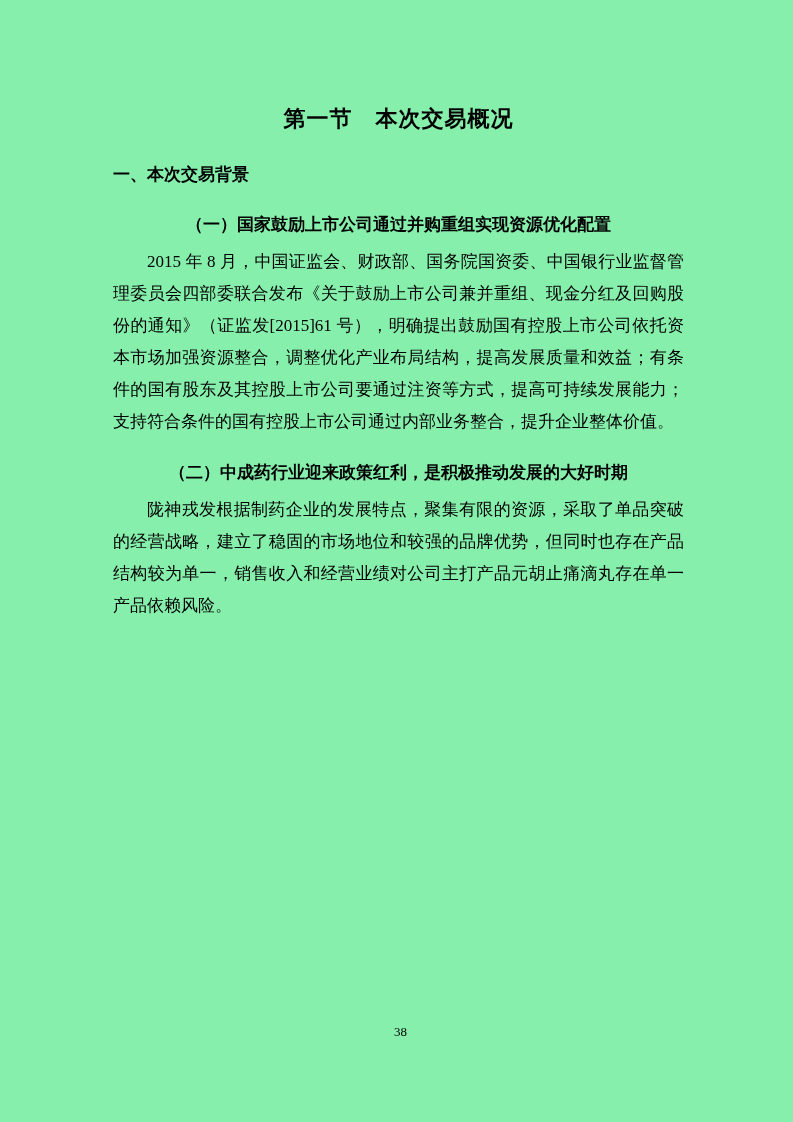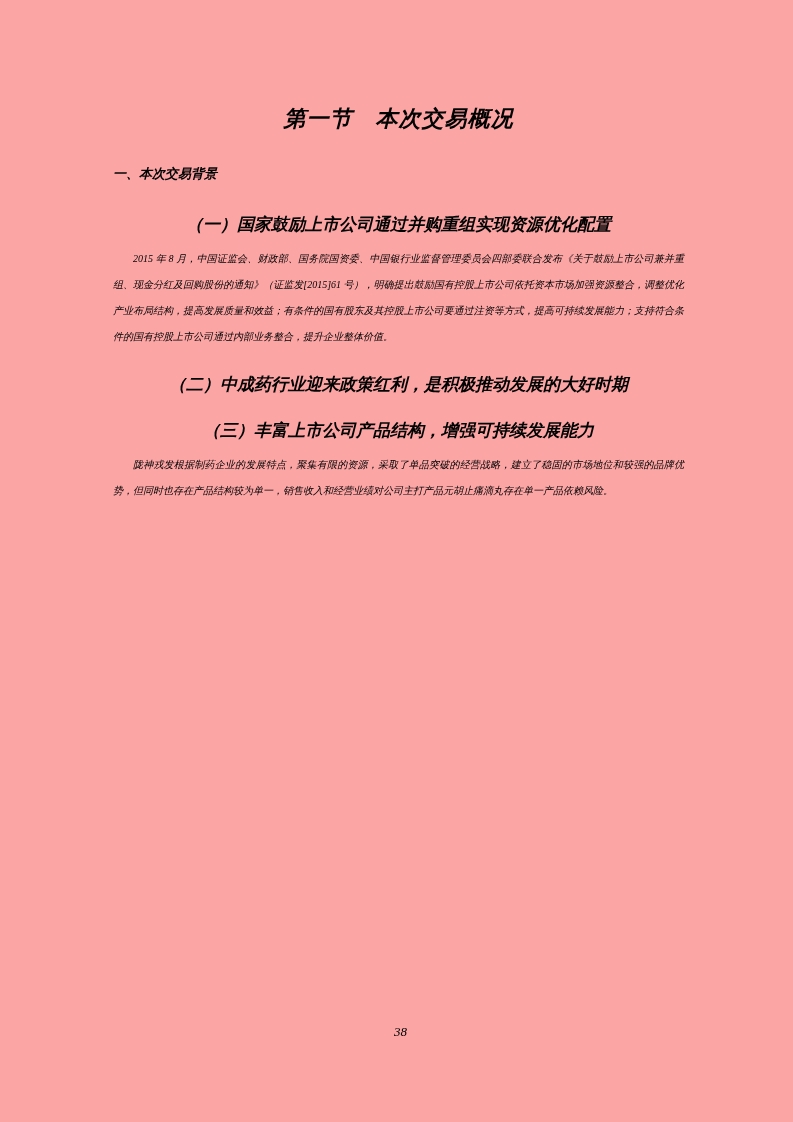--- a/index.html
+++ b/index.html
@@ -7,52 +7,51 @@
   body {
     width: 793px;
     margin: 0 auto;
     font-family: "Liberation Serif", "DejaVu Serif", serif;
     color: #000;
   }
   .page {
     position: relative;
     width: 793px;
     height: 1122px;
-    background: #fca5a5;
+    background: #86efac;
     padding: 104px 109px 0 113px;
-    font-style: italic;
   }
   .doc-title {
     font-family: "DejaVu Sans", "Liberation Sans", sans-serif;
     font-weight: bold;
     font-size: 22px;
     line-height: 30px;
     text-align: center;
     letter-spacing: 1px;
     margin: 0 0 28px 0;
   }
   .h-level1 {
     font-family: "DejaVu Sans", "Liberation Sans", sans-serif;
     font-weight: bold;
-    font-size: 13px;
+    font-size: 17px;
     line-height: 24px;
     margin: 0 0 26px 0;
   }
   .h-level2 {
     font-family: "DejaVu Sans", "Liberation Sans", sans-serif;
     font-weight: bold;
     font-size: 17px;
     line-height: 24px;
     margin: 22px 0 10px 0;
     text-align: center;
   }
   p.body-para {
     font-family: "Liberation Serif", "DejaVu Serif", serif;
-    font-size: 10px;
-    line-height: 26px;
+    font-size: 17px;
+    line-height: 32px;
     text-align: justify;
     text-indent: 2em;
     margin: 0 0 4px 0;
   }
   .page-number {
     position: absolute;
     left: 8px;
     right: 0;
     top: 1024px;
     text-align: center;
@@ -71,19 +70,18 @@
   <div class="h-level1">一、本次交易背景</div>
 
   <div class="h-level2">（一）国家鼓励上市公司通过并购重组实现资源优化配置</div>
 
   <p class="body-para">2015 年 8 月，中国证监会、财政部、国务院国资委、中国银行业监督管理委员会四部委联合发布《关于鼓励上市公司兼并重组、现金分红及回购股份的通知》（证监发[2015]61 号），明确提出鼓励国有控股上市公司依托资本市场加强资源整合，调整优化产业布局结构，提高发展质量和效益；有条件的国有股东及其控股上市公司要通过注资等方式，提高可持续发展能力；支持符合条件的国有控股上市公司通过内部业务整合，提升企业整体价值。</p>
 
 
   <div class="h-level2">（二）中成药行业迎来政策红利，是积极推动发展的大好时期</div>
 
 
-  <div class="h-level2">（三）丰富上市公司产品结构，增强可持续发展能力</div>
 
   <p class="body-para">陇神戎发根据制药企业的发展特点，聚集有限的资源，采取了单品突破的经营战略，建立了稳固的市场地位和较强的品牌优势，但同时也存在产品结构较为单一，销售收入和经营业绩对公司主打产品元胡止痛滴丸存在单一产品依赖风险。</p>
 
   <div class="page-number">38</div>
 
 </div>
 
 </body></html>

